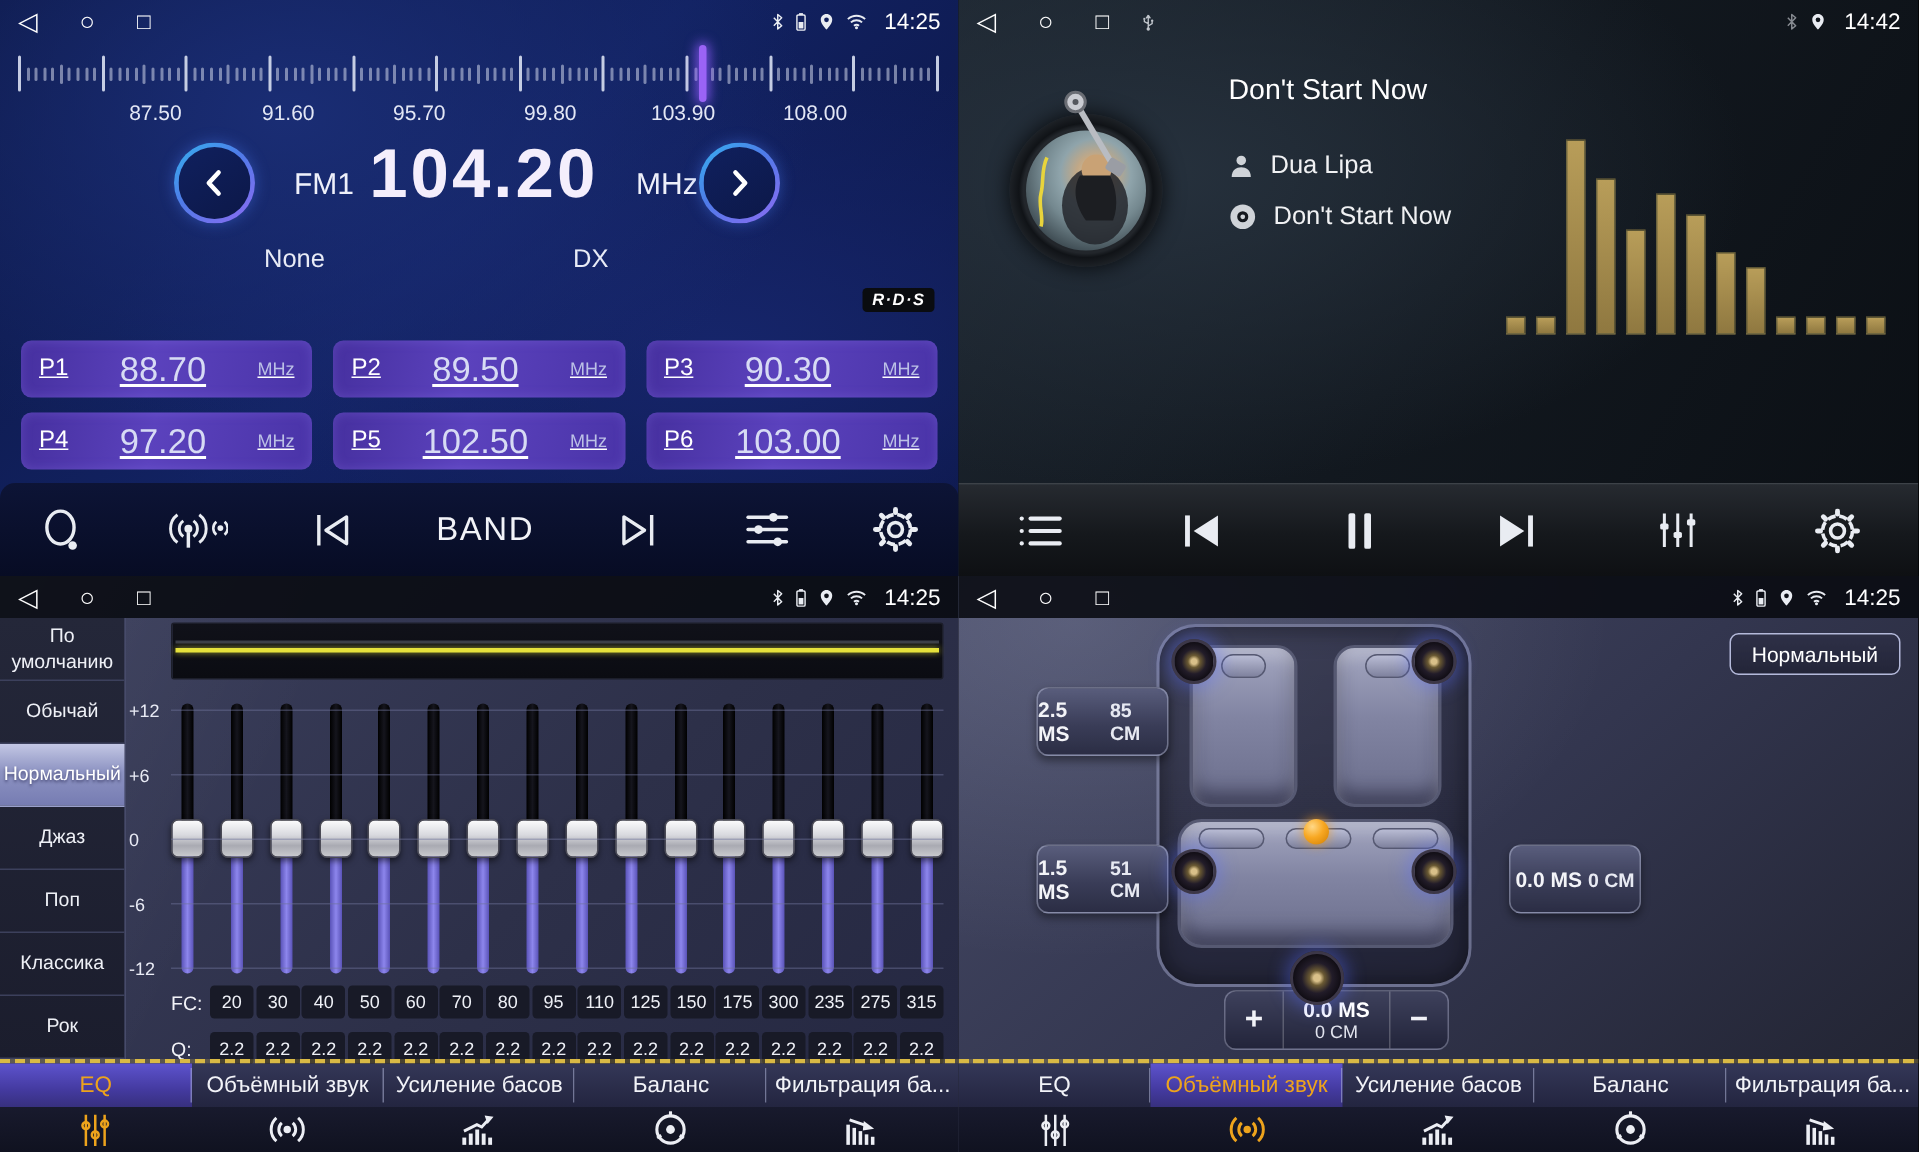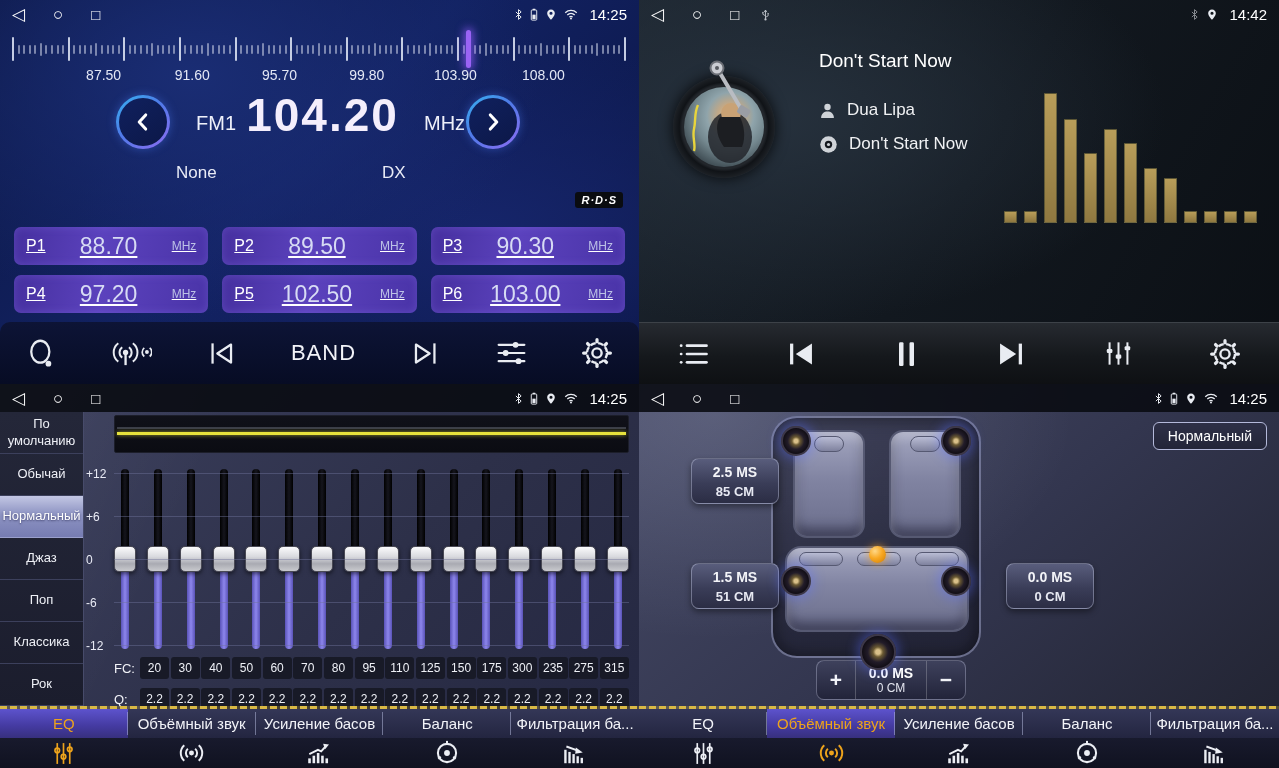--- a/index.html
+++ b/index.html
@@ -168,21 +168,21 @@
   .ball { position:absolute; left:96px; top:128px; width:17px; height:17px; border-radius:50%;
     background:radial-gradient(circle at 35% 30%, #ffd887 0%, #f8a823 45%, #d07d00 100%);
     box-shadow:0 0 8px rgba(250,160,30,.8); z-index:4; }
   .spk { position:absolute; width:30px; height:30px; border-radius:50%; z-index:3;
     background:radial-gradient(circle, #d9c089 10%, #6b5a33 22%, #221c29 45%, #070509 85%);
     border:2px solid #3c3748; box-shadow:0 0 12px 3px rgba(90,110,255,.4); }
   .spk.sub { width:36px; height:36px; }
   .delay-btn { position:absolute; width:88px; height:46px; border-radius:8px; cursor:pointer;
     background:linear-gradient(180deg,#595d7c 0%, #3a3d58 55%, #2b2d44 100%);
     border:1px solid rgba(205,210,235,.4); box-shadow:0 3px 6px rgba(0,0,0,.4);
-    display:flex; flex-direction:column; align-items:center; justify-content:center; gap:4px; }
+    display:flex; align-items:center; justify-content:center; gap:4px; }
   .delay-btn .l1 { font-size:14px; font-weight:bold; color:#f3f4f8; }
   .delay-btn .l2 { font-size:13px; font-weight:bold; color:#e7e9f2; }
   .stepper { position:absolute; left:177px; top:248px; width:150px; height:40px; border-radius:8px;
     background:linear-gradient(180deg,#3e415c,#22243a); border:1px solid rgba(205,210,235,.35);
     display:flex; align-items:stretch; }
   .stepper .sbtn { width:38px; display:flex; align-items:center; justify-content:center;
     font-size:21px; font-weight:bold; color:#f2f3f8; cursor:pointer; }
   .stepper .sval { flex:1; display:flex; flex-direction:column; align-items:center;
     justify-content:center; border-left:1px solid rgba(255,255,255,.22);
     border-right:1px solid rgba(255,255,255,.22); }

